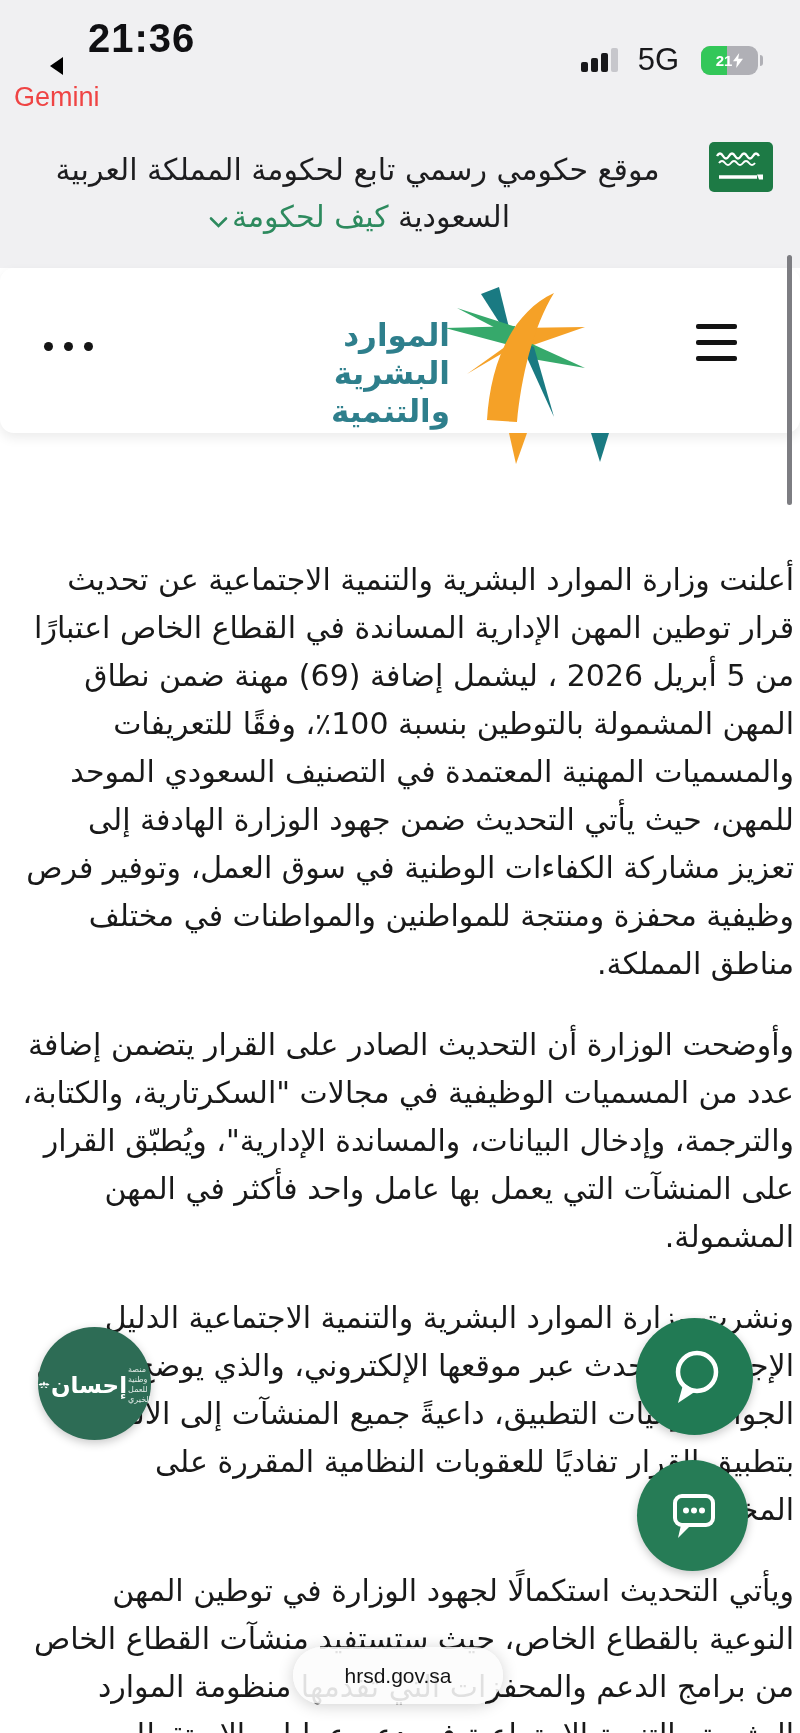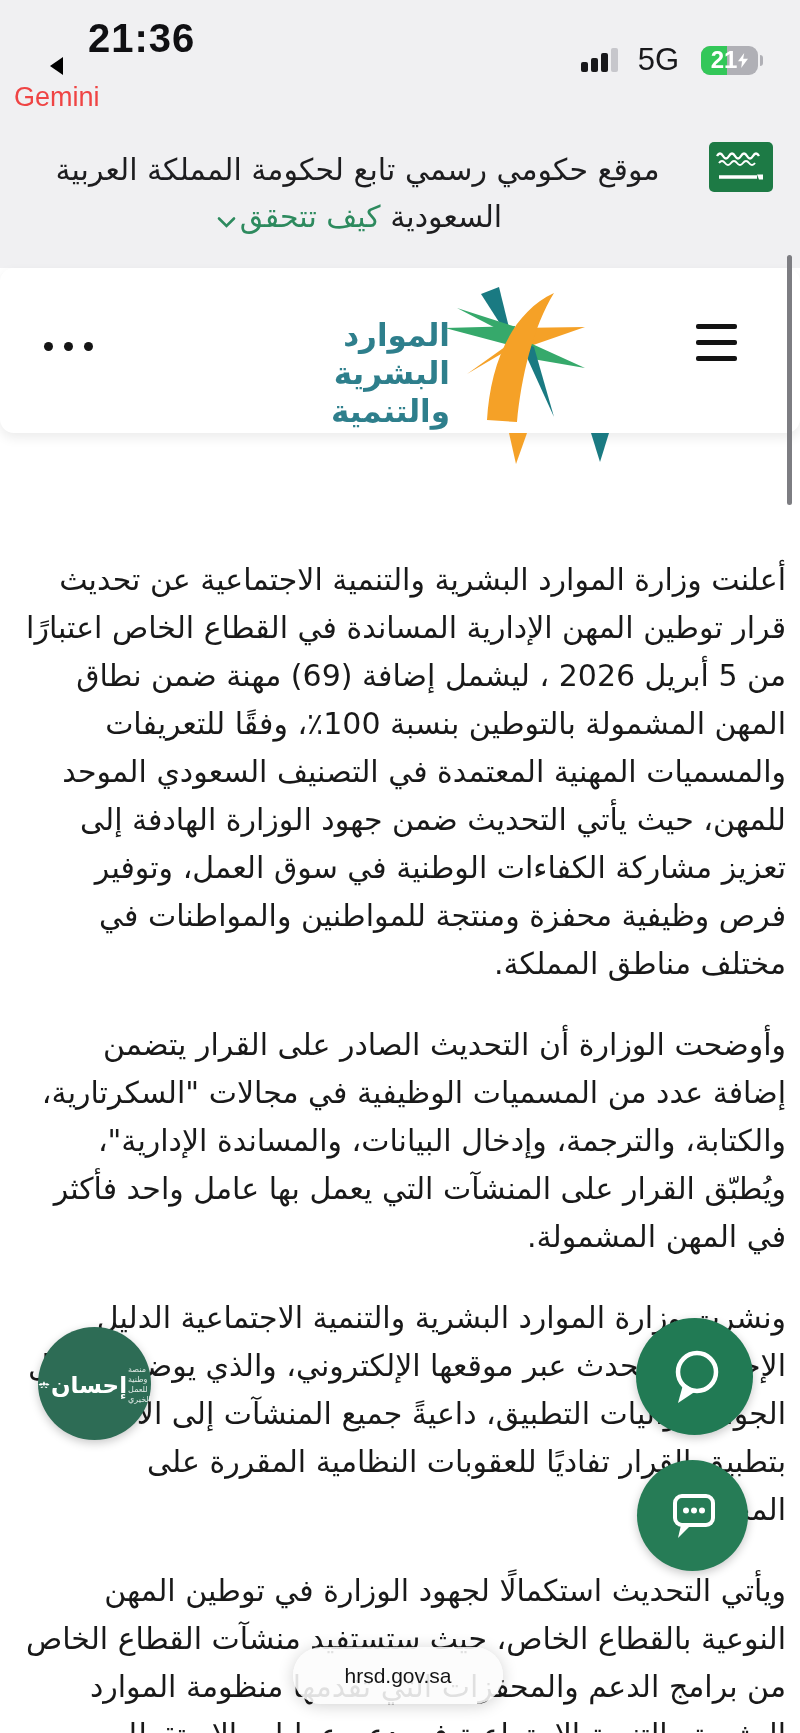--- a/index.html
+++ b/index.html
@@ -19,21 +19,21 @@
   .sig{display:flex;align-items:flex-end;gap:3px;height:24px;}
   .sig i{display:block;width:7px;border-radius:2px;background:#18181b;}
   .sig i:nth-child(1){height:10px}.sig i:nth-child(2){height:14px}
   .sig i:nth-child(3){height:19px}.sig i:nth-child(4){height:24px;background:#c7c7cc;}
   .net{font-family:"Liberation Sans",sans-serif;font-size:31px;color:#19191c;font-weight:400;}
   .battery{position:relative;width:57px;height:29px;border-radius:9px;background:#b0b0b6;margin-left:2px;}
   .battery:after{content:"";position:absolute;right:-5px;top:9px;width:3px;height:11px;
         background:#b0b0b6;border-radius:0 3px 3px 0;}
   .battery-fill{position:absolute;left:0;top:0;bottom:0;width:46%;background:#33c759;border-radius:9px 0 0 9px;}
   .battery-label{position:absolute;inset:0;display:flex;align-items:center;justify-content:center;gap:1px;
-        color:#fff;font-family:"Liberation Sans",sans-serif;font-size:24px;font-weight:700;}
+        color:#fff;font-family:"Liberation Sans",sans-serif;font-size:15px;font-weight:700;}
   
   .flag{position:absolute;right:43px;top:142px;}
   .gov-text{position:absolute;left:30px;top:146px;width:655px;direction:rtl;text-align:center;
         font-size:30px;line-height:47px;color:#1d1d1f;}
   .gov-link{color:#2d8a5e;text-decoration:none;cursor:pointer;white-space:nowrap;}
   .gov-chev{display:inline-block;vertical-align:middle;margin:0 4px;}
   
   .header-card{position:absolute;left:0;top:268px;width:800px;height:165px;background:#fff;
         border-radius:14px;box-shadow:0 5px 12px rgba(0,0,0,.08);overflow:hidden;}
   .more-dots{position:absolute;left:44px;top:74px;display:flex;gap:11px;cursor:pointer;}
@@ -41,21 +41,21 @@
   .wordmark{position:absolute;left:218px;top:48px;width:232px;direction:rtl;text-align:right;
         color:#2e7f8c;font-size:31px;line-height:38px;font-weight:700;}
   .palm{position:absolute;left:433px;top:2px;}
   .hamburger{position:absolute;left:696px;top:56px;display:flex;flex-direction:column;gap:11px;cursor:pointer;}
   .hamburger i{display:block;width:41px;height:5px;background:#131313;border-radius:2px;}
   .palm-tips{position:absolute;left:433px;top:433px;}
   .scroll-thumb{position:absolute;left:787px;top:255px;width:5px;height:250px;background:#7d7d82;border-radius:3px;}
   
   .article{position:absolute;left:20px;right:22px;top:556px;direction:rtl;text-align:right;
         font-size:30px;line-height:48px;color:#191919;}
-  .article p{margin:0 8px 33px 0;text-align:right;}
+  .article p{margin:0 0 33px 0;text-align:right;}
   
   .fab{position:absolute;border-radius:50%;display:flex;align-items:center;justify-content:center;
         cursor:pointer;box-shadow:0 3px 10px rgba(0,0,0,.22);}
   .ehsan{left:38px;top:1327px;width:113px;height:113px;background:#2d6c55;
         flex-direction:row;gap:1px;padding-top:2px;box-sizing:border-box;}
   .ehsan-label{color:#fff;font-size:23px;font-weight:700;line-height:24px;}
   .ehsan-tag{color:rgba(255,255,255,.85);font-size:8px;line-height:10px;}
   .chat{left:636px;top:1318px;width:117px;height:117px;background:#217a54;}
   .comment{left:637px;top:1460px;width:111px;height:111px;background:#267c56;}
   
@@ -98,21 +98,21 @@
   <svg class="flag" width="64" height="50" viewBox="0 0 64 50">
     <rect x="0" y="0" width="64" height="50" rx="5" fill="#1d7a45"></rect>
     <path d="M8 14 q3 -5 6 0 t6 0 t6 0 t6 0 t6 0 t6 0 t6 0" stroke="#fff" stroke-width="2.4" fill="none"></path>
     <path d="M10 21 q3 -4 6 0 t6 0 t6 0 t6 0 t6 0 t6 0" stroke="#fff" stroke-width="2" fill="none"></path>
     <path d="M10 35 H48" stroke="#fff" stroke-width="3.4"></path>
     <path d="M48 32.5 h6 v5 h-4 z" fill="#fff"></path>
   </svg>
   <div class="gov-text" dir="rtl">
     <span>موقع حكومي رسمي تابع لحكومة المملكة العربية السعودية</span>
     <a class="gov-link">
-      <span>كيف تتحقق</span><span class="gov-chev"><svg width="19" height="13" viewBox="0 0 19 13">
+      <span>كيف لحكومة</span><span class="gov-chev"><svg width="19" height="13" viewBox="0 0 19 13">
             <path d="M2 2.5 L9.5 10 L17 2.5" stroke="#2d8a5e" stroke-width="2.6" fill="none" stroke-linecap="round"></path>
           </svg></span>
     </a>
   </div>
 
   <div class="header-card">
     <div class="more-dots">
         <i></i>
         <i></i>
         <i></i>

